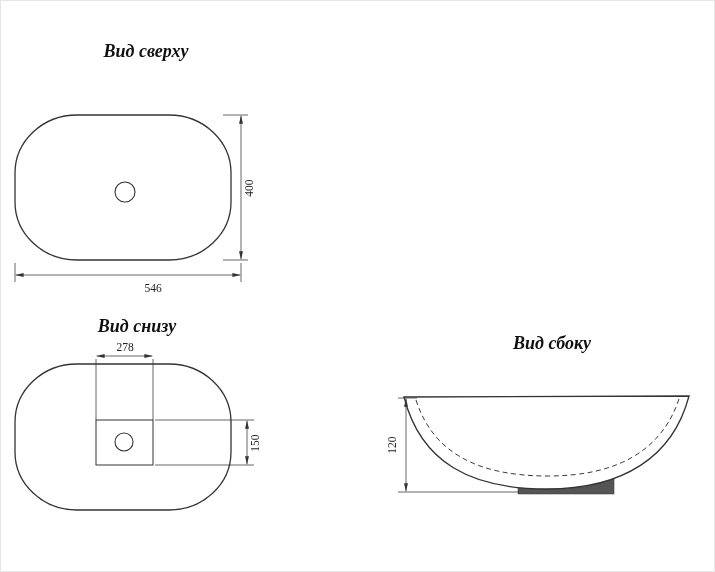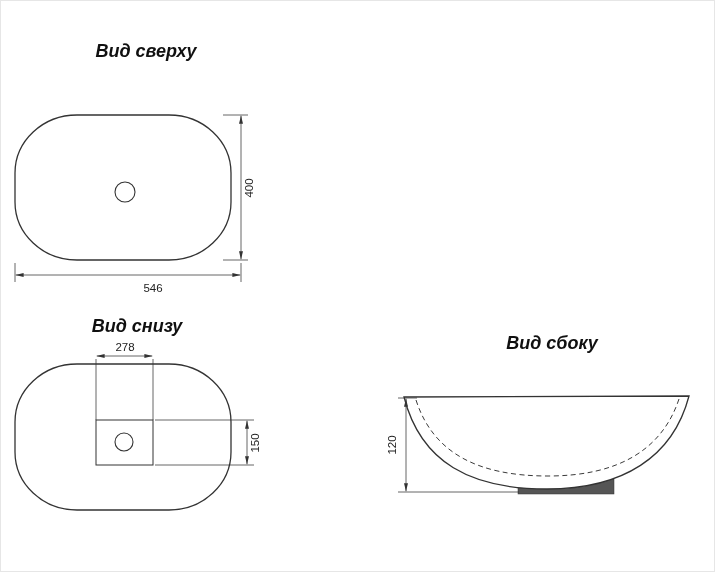--- a/index.html
+++ b/index.html
@@ -1,19 +1,19 @@
 <!DOCTYPE html>
 <html><head>
 <meta charset="utf-8">
 <style>
   html, body { margin: 0; padding: 0; background: #fff; }
   .canvas {
     width: 715px; height: 572px; position: relative;
     background: #ffffff; border: 1px solid #e6e6e6; box-sizing: border-box;
-    font-family: Liberation Sans, sans-serif;
+    font-family: Liberation Serif, serif;
   }
   svg { display: block; }
   .outline   { fill: #ffffff; stroke: #333333; stroke-width: 1.3; }
   .thin      { fill: none;    stroke: #333333; stroke-width: 1.1; }
   .plate     { fill: #ffffff; stroke: #333333; stroke-width: 1; }
   .dashed    { fill: none; stroke: #3a3a3a; stroke-width: 1; stroke-dasharray: 5 3.5; }
   .dim       { fill: none; stroke: #333333; stroke-width: 0.75; }
   .dimtext   { font-size: 11.5px; fill: #222222; }
   .title     { font-size: 18px; font-weight: bold; font-style: italic; fill: #101010; }
 </style>

